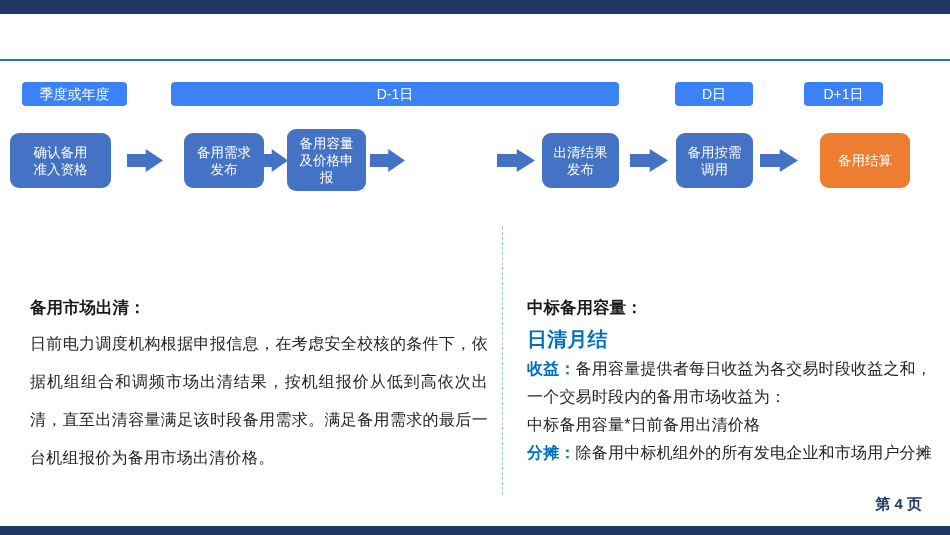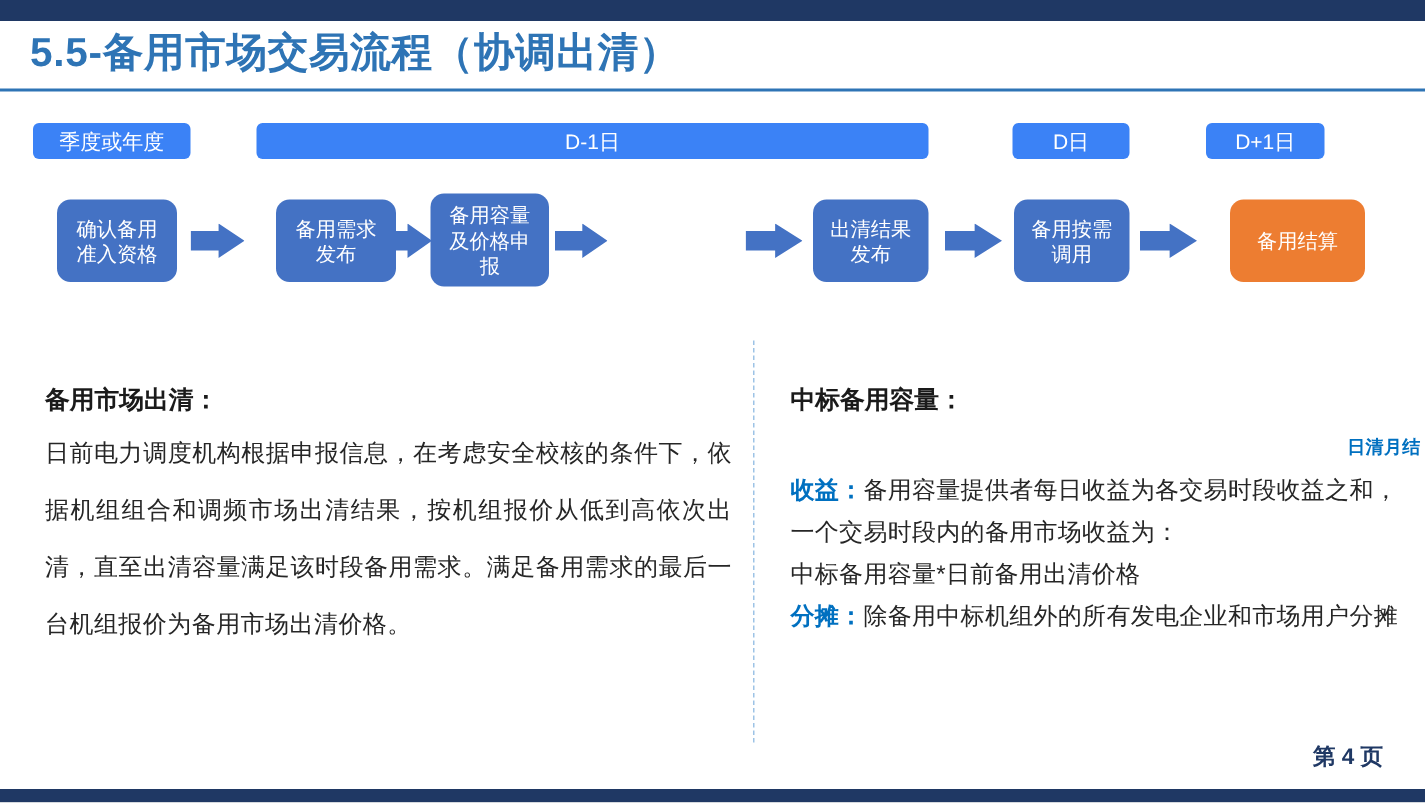--- a/index.html
+++ b/index.html
@@ -70,21 +70,21 @@
     color: #ffffff;
     font-size: 13.5px;
     line-height: 17px;
     display: flex;
     align-items: center;
     justify-content: center;
     text-align: center;
     white-space: pre-line;
   }
   .flow-step.orange { background: #ED7D31; }
-  .fs-1 { left: 38px;  width: 80px; }
+  .fs-1 { left: 10px;  width: 101px; }
   .fs-2 { left: 184px; width: 80px; }
   .fs-3 { left: 287px; width: 79px; top: 129px; height: 62px; }
   .fs-4 { left: 412px; width: 80px; }
   .fs-5 { left: 542px; width: 77px; }
   .fs-6 { left: 676px; width: 77px; }
   .fs-7 { left: 820px; width: 90px; }
 
   
   .flow-arrow {
     position: absolute;
@@ -110,53 +110,53 @@
   
   .panel { position: absolute; color: #262626; }
   .panel-left  { left: 30px;  top: 256px; width: 458px; }
   .panel-right { left: 527px; top: 256px; width: 420px; }
 
   .panel-heading {
     font-size: 16.5px;
     font-weight: bold;
     color: #1a1a1a;
     margin-bottom: 6px;
+    margin-top: 41px;
   }
   .panel-body {
     font-size: 16px;
     line-height: 38px;
     letter-spacing: 0.3px;
     text-align: justify;
   }
   .panel-right .panel-body { line-height: 28px; letter-spacing: 0.2px; text-align: left; }
 
   .blue-strong {
     color: #0070C0;
     font-weight: bold;
   }
   .rp-line { margin: 0; }
-  .rp-subheading { margin-bottom: 2px; font-size: 12px; line-height: 28px; text-align: right; }
+  .rp-subheading { margin-bottom: 2px; font-size: 20px; line-height: 28px; }
 
   .page-number {
     position: absolute;
     right: 28px; top: 495px;
     font-size: 15px;
     font-weight: bold;
     color: #1F3864;
     white-space: nowrap;
   }
 </style>
 </head>
 <body>
 
 <div class="slide">
 
   <div class="top-bar"></div>
 
-  <div class="slide-title">5.5-备用市场交易流程（协调出清）</div>
   <div class="title-rule"></div>
 
   <div class="tl-bar tl-1">季度或年度</div>
   <div class="tl-bar tl-2">D-1日</div>
   <div class="tl-bar tl-3">D日</div>
   <div class="tl-bar tl-4">D+1日</div>
 
   <div class="flow-step fs-1">确认备用
 准入资格</div>
   <div class="flow-arrow fa-1"></div>

